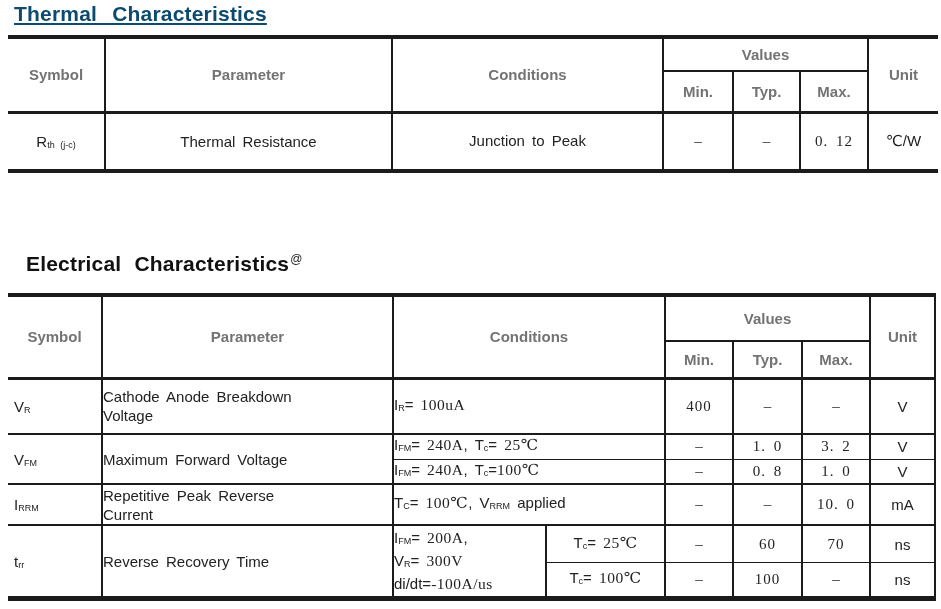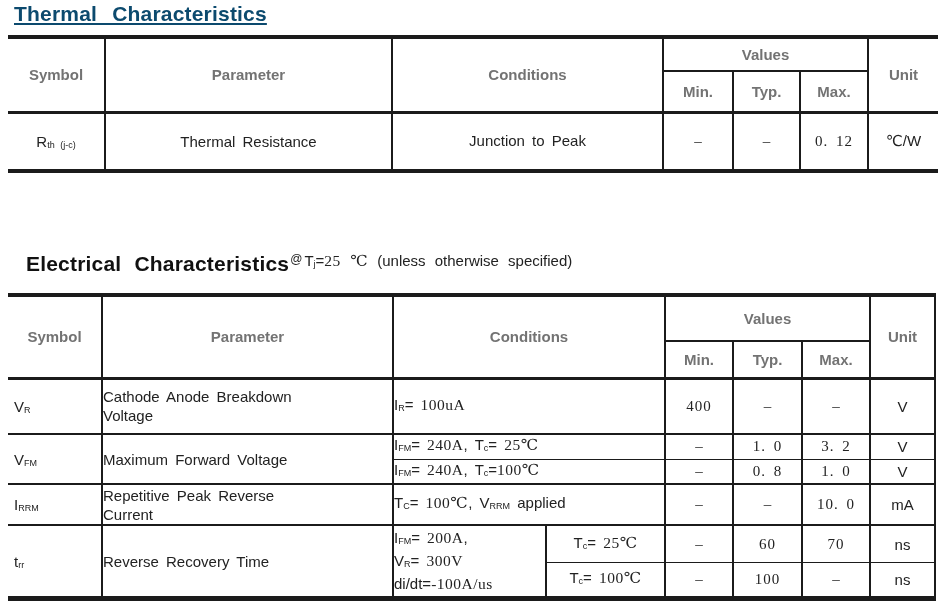--- a/index.html
+++ b/index.html
@@ -94,21 +94,20 @@
         <td class="br val dim">–</td>
         <td class="br val">0. 12</td>
         <td class="unitcell">℃/W</td>
       </tr>
     </tbody>
   </table>
 
   <div id="elec-title-wrap">
     <span class="big">Electrical Characteristics</span>
     <span class="at">@</span>
-    <span class="note"><span> T</span><sub class="sb">j</sub><span>=</span><span class="num">25 ℃</span><span> (unless otherwise specified)</span></span>
   </div>
 
   <table class="tbl" id="electrical-table" style="left:8px; top:293px; width:927px; height:308px;">
     <colgroup>
       <col style="width:94px">
         <col style="width:291px">
         <col style="width:153px">
         <col style="width:119px">
       <col style="width:68px">
         <col style="width:69px">

